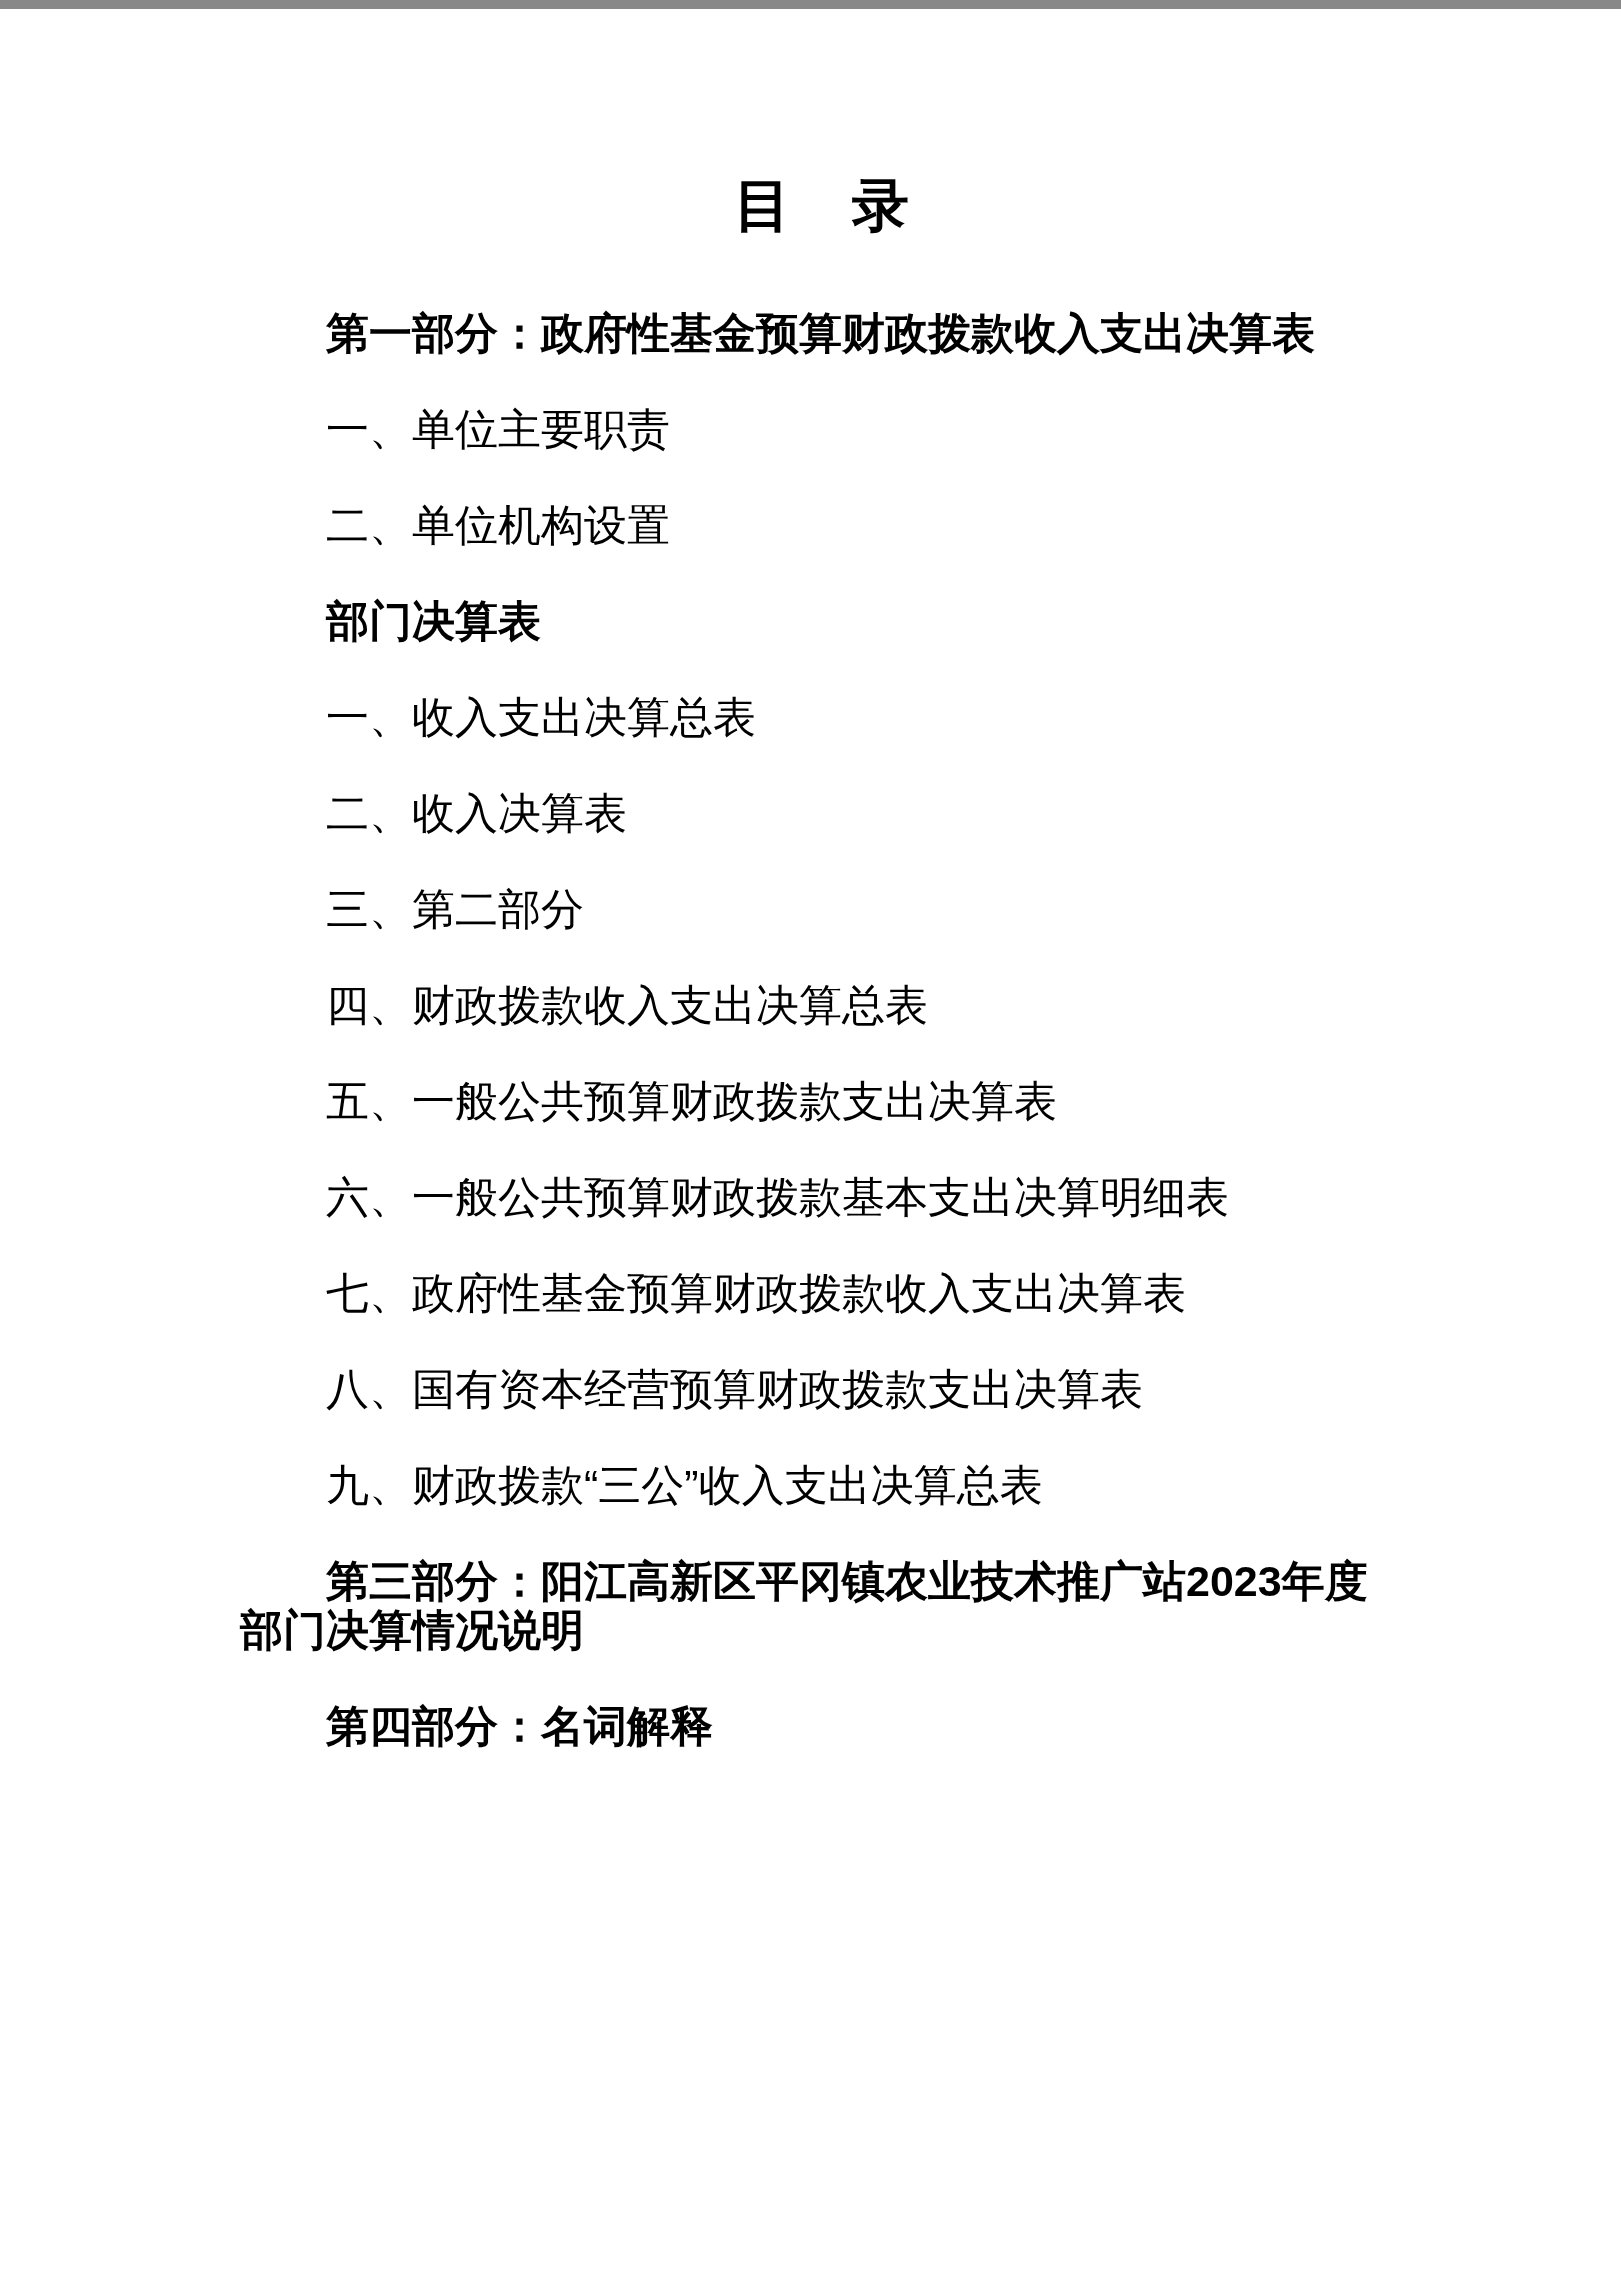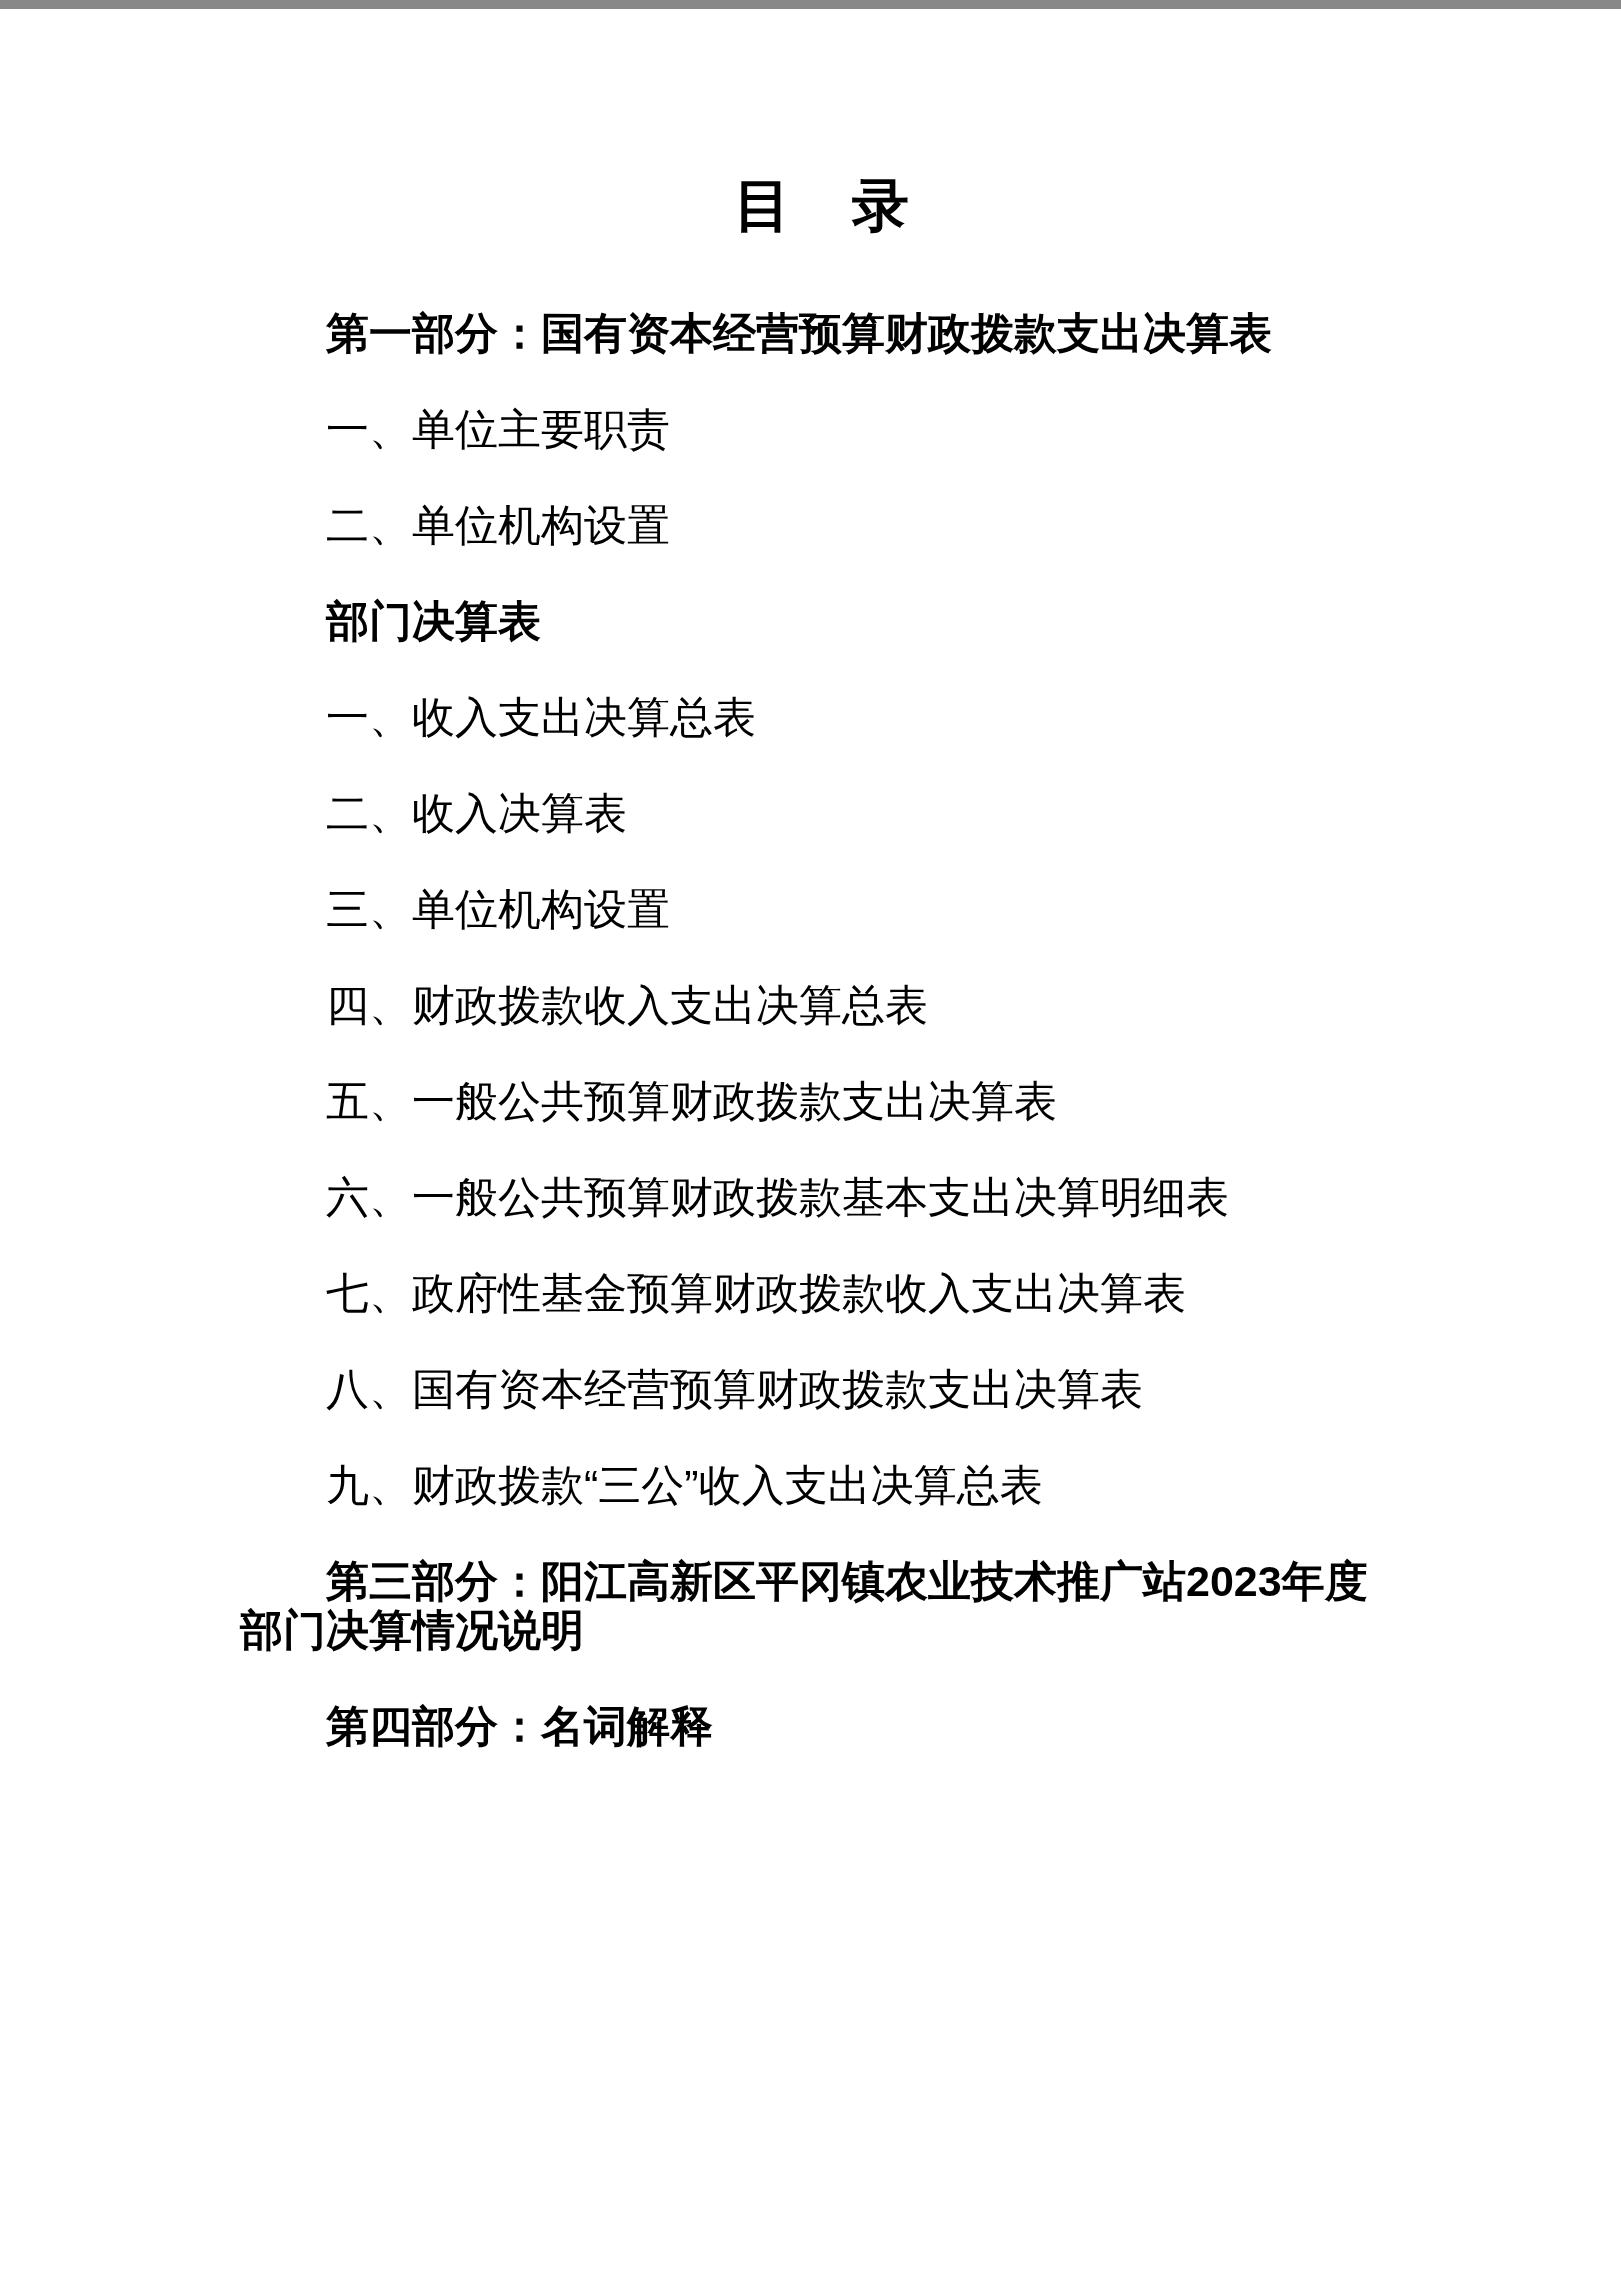--- a/index.html
+++ b/index.html
@@ -46,33 +46,33 @@
   }
 </style>
 </head>
 <body>
 
 <div class="page">
 
   <h1 class="doc-title">目　录</h1>
 
   <p class="entry sec">
-    <span class="line">第一部分：国有资本经营预算财政拨款支出决算表</span>
+    <span class="line">第一部分：政府性基金预算财政拨款收入支出决算表</span>
   </p>
 
   <p class="entry">一、单位主要职责</p>
   <p class="entry">二、单位机构设置</p>
 
   <p class="entry sec">
     <span class="line">部门决算表</span>
   </p>
 
   <p class="entry">一、收入支出决算总表</p>
   <p class="entry">二、收入决算表</p>
-  <p class="entry">三、单位机构设置</p>
+  <p class="entry">三、第二部分</p>
   <p class="entry">四、财政拨款收入支出决算总表</p>
   <p class="entry">五、一般公共预算财政拨款支出决算表</p>
   <p class="entry">六、一般公共预算财政拨款基本支出决算明细表</p>
   <p class="entry">七、政府性基金预算财政拨款收入支出决算表</p>
   <p class="entry">八、国有资本经营预算财政拨款支出决算表</p>
   <p class="entry">九、财政拨款“三公”收入支出决算总表</p>
 
   <p class="entry sec">
     <span class="line">第三部分：阳江高新区平冈镇农业技术推广站2023年度</span>
     <span class="line">部门决算情况说明</span>

